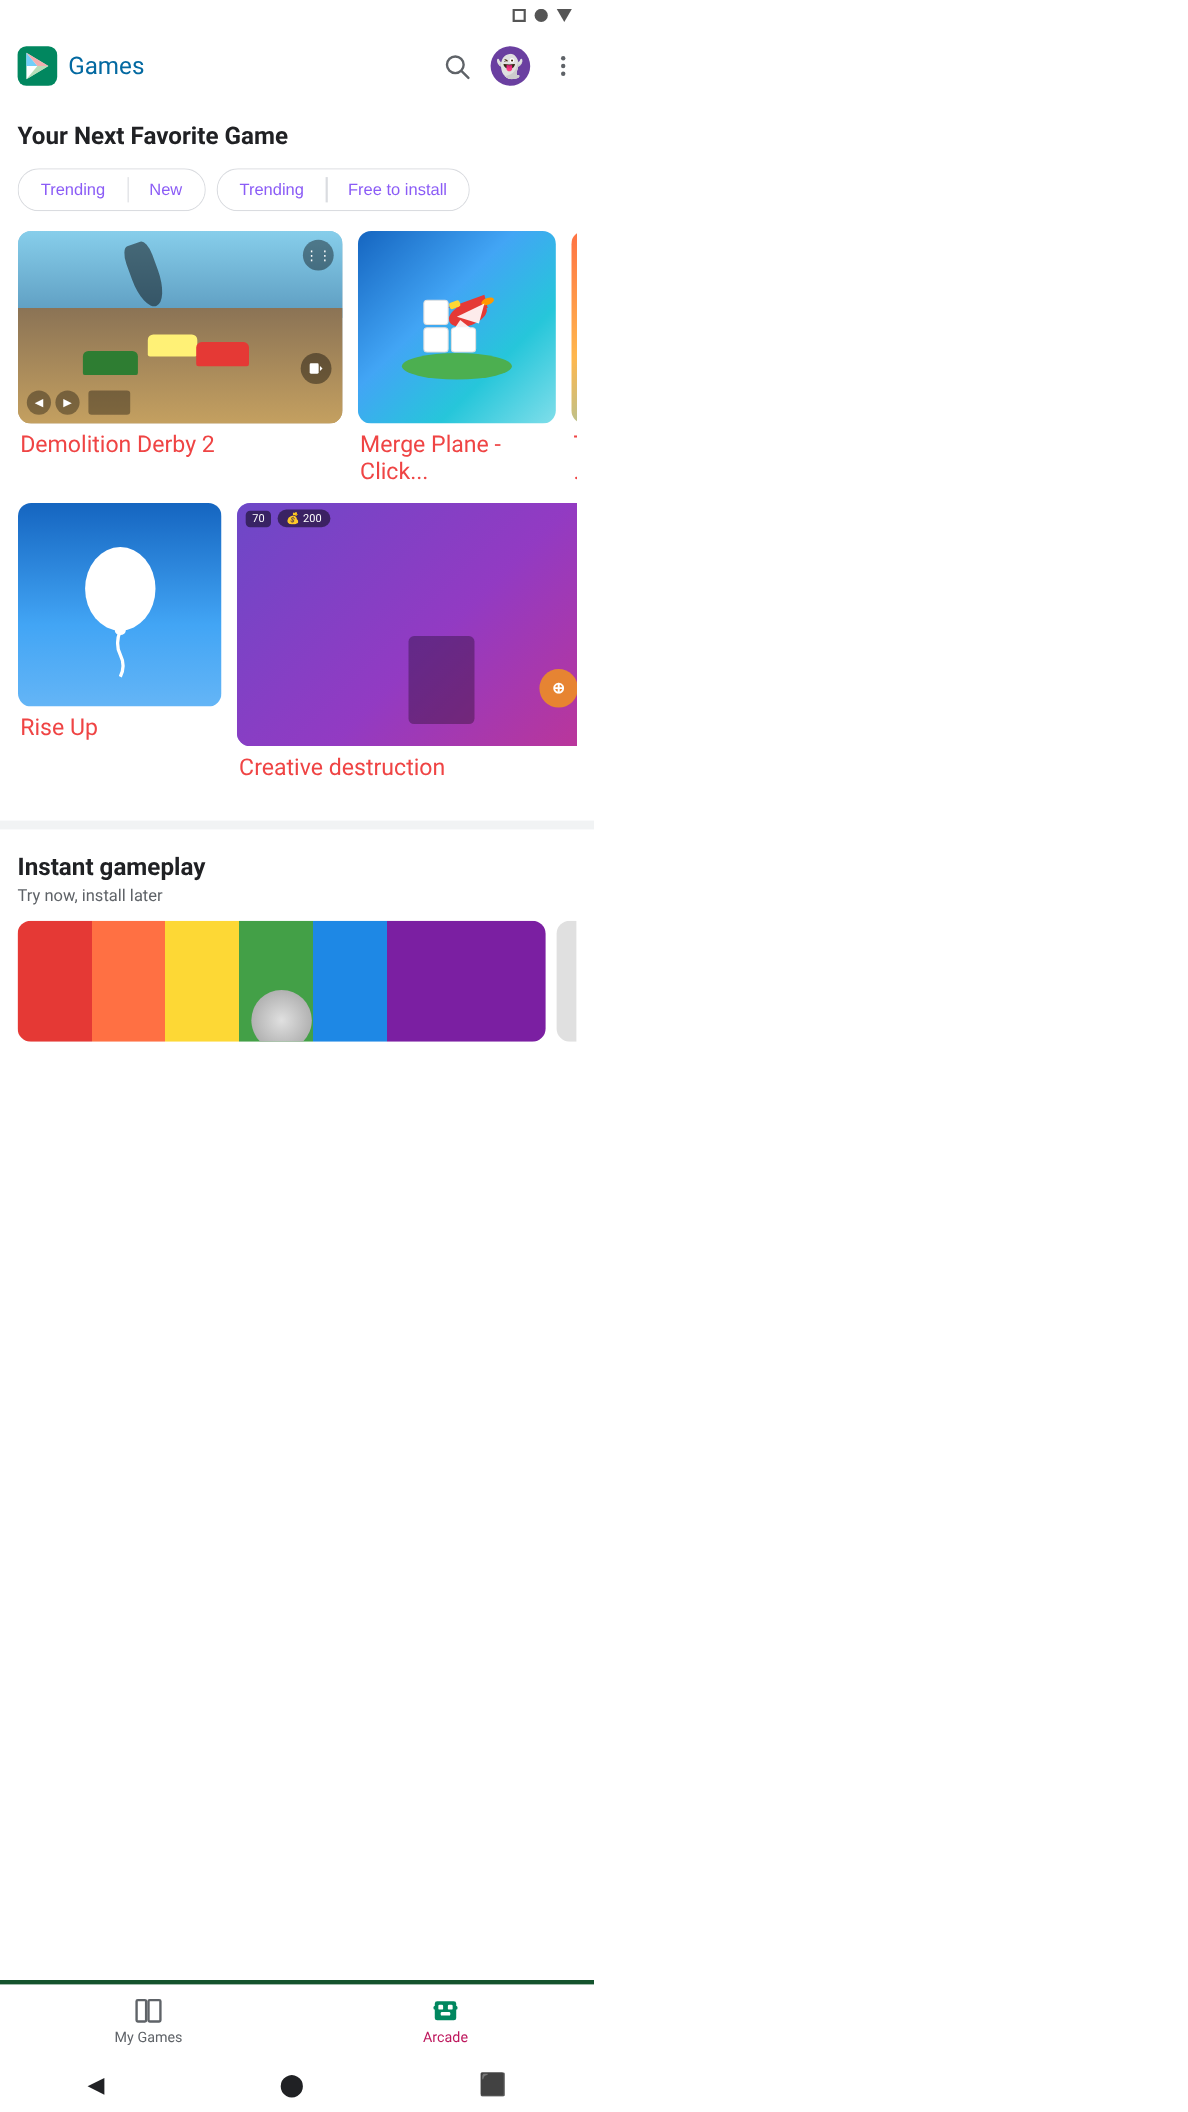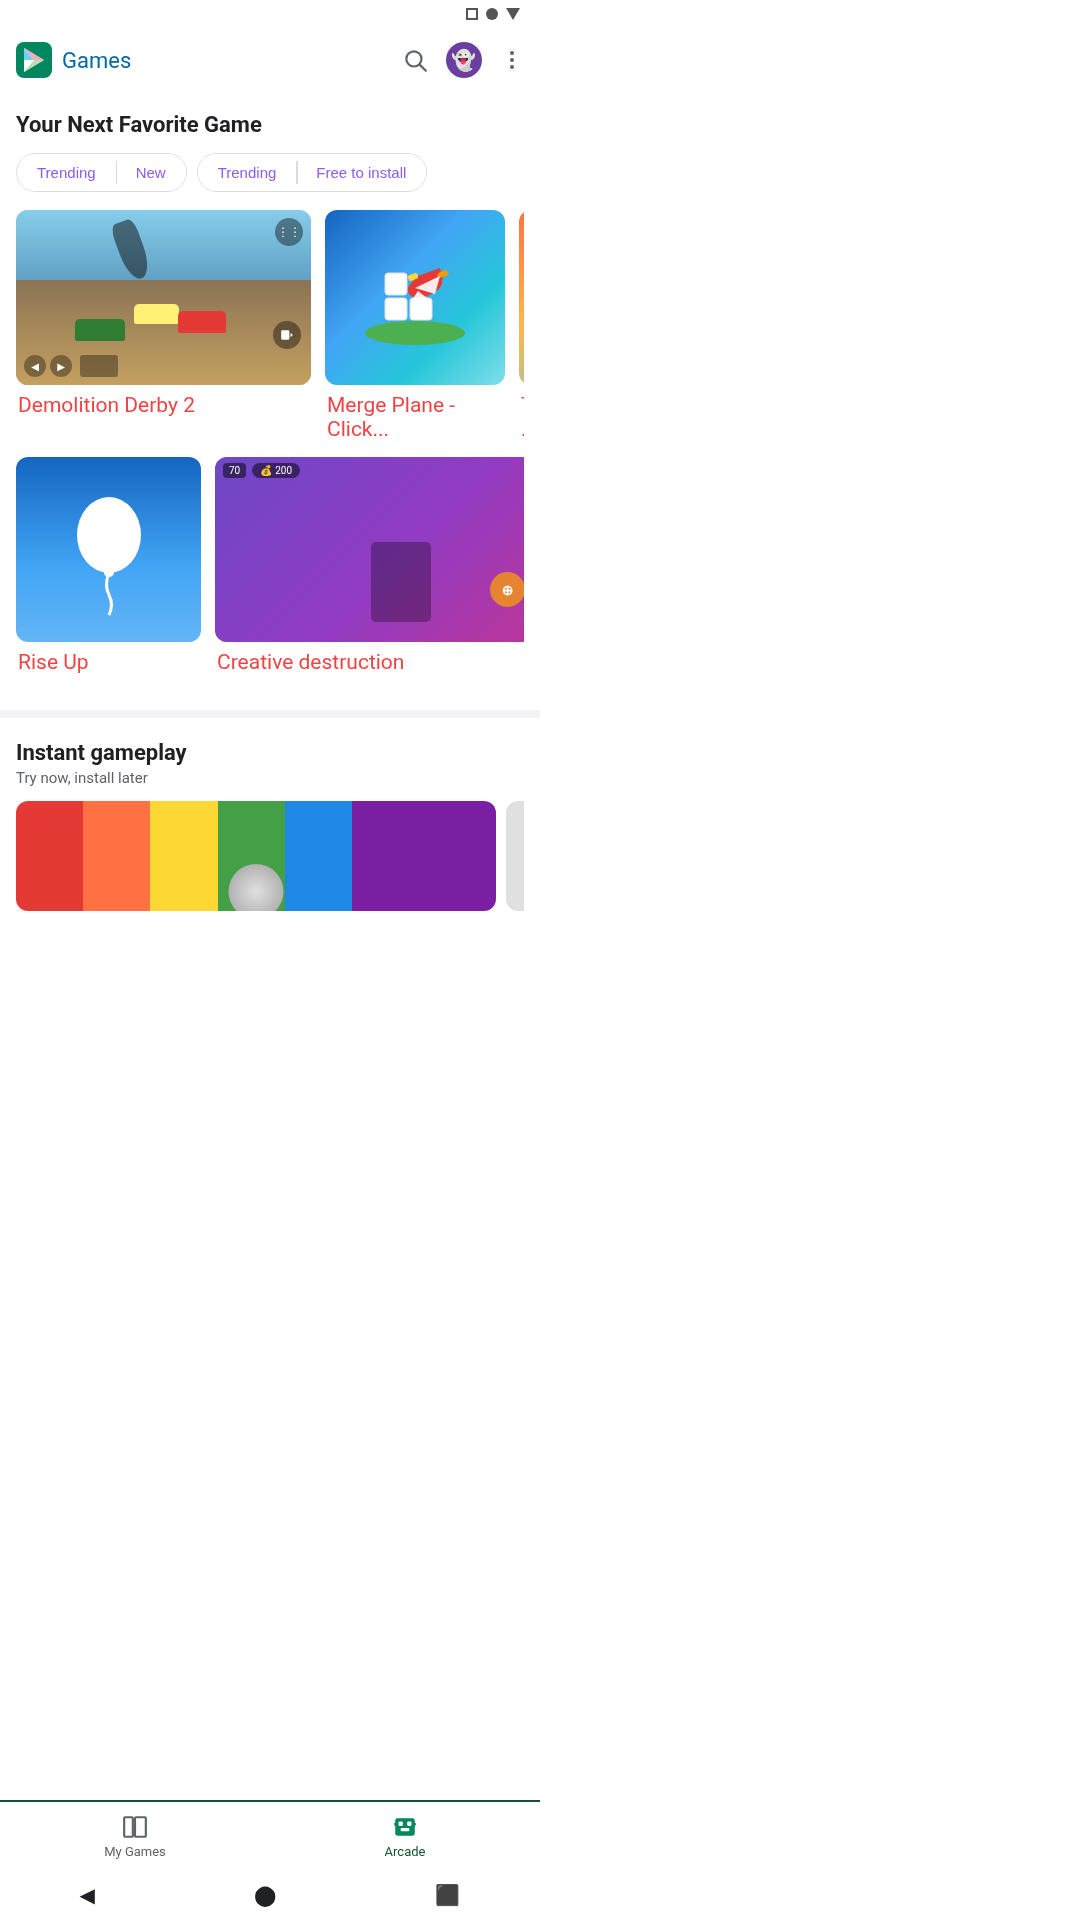--- a/index.html
+++ b/index.html
@@ -238,38 +238,38 @@
     
     .bottom-nav {
       position: fixed;
       bottom: 50px;
       left: 0;
       width: 540px;
       height: 70px;
       background: #fff;
       display: flex;
       align-items: center;
-      border-top: 2px solid #14532d;
+      border-top: 4px solid #14532d;
     }
     .nav-item {
       flex: 1;
       display: flex;
       flex-direction: column;
       align-items: center;
       justify-content: center;
       gap: 4px;
       cursor: pointer;
       padding: 8px 0;
     }
     .nav-label {
       font-size: 13px;
       color: #5f6368;
     }
     .nav-label.active {
-      color: #14532d;
+      color: #be185d;
     }
 
     
     .system-nav {
       position: fixed;
       bottom: 0;
       left: 0;
       width: 540px;
       height: 50px;
       background: #fff;
@@ -533,21 +533,21 @@
             <path d="M50,93 Q45,105 50,115 Q55,125 50,135" stroke="white" stroke-width="3" fill="none"></path>
 
             <ellipse cx="50" cy="93" rx="5" ry="4" fill="white"></ellipse>
           </svg>
         </div>
       </div>
       <div class="game-name">Rise Up</div>
     </div>
 
     <div class="game-card-wide">
-      <div class="game-thumb" style="width:390px;height:185px;">
+      <div class="game-thumb" style="width:390px;height:221px;">
         <div class="creative-thumb">
           <div class="creative-bg"></div>
 
           <div style="position:absolute;top:6px;left:8px;display:flex;align-items:center;gap:6px;">
             <div style="background:rgba(0,0,0,0.5);border-radius:4px;padding:2px 6px;color:#fff;font-size:10px;">70</div>
             <div style="background:rgba(0,0,0,0.5);border-radius:10px;padding:2px 8px;color:#fff;font-size:10px;">💰 200</div>
           </div>
 
           <div style="position:absolute;bottom:20px;left:40%;width:60px;height:80px;background:rgba(0,0,0,0.3);border-radius:5px;"></div>
 

